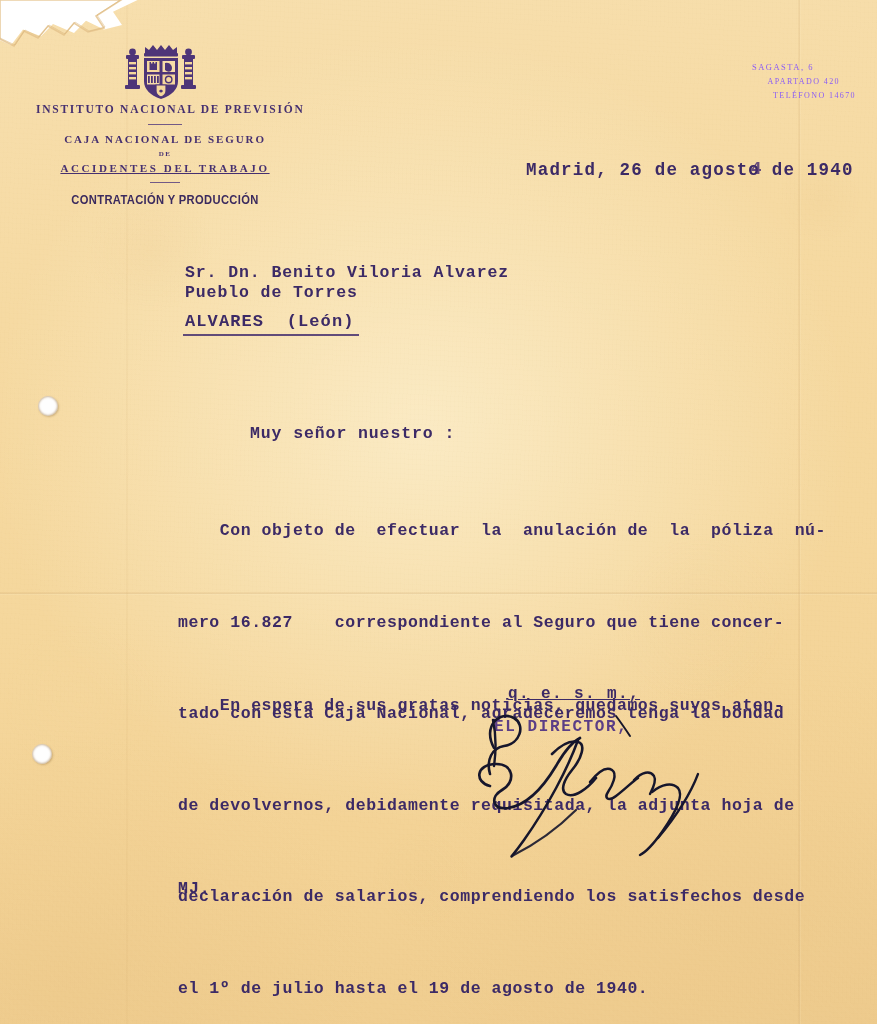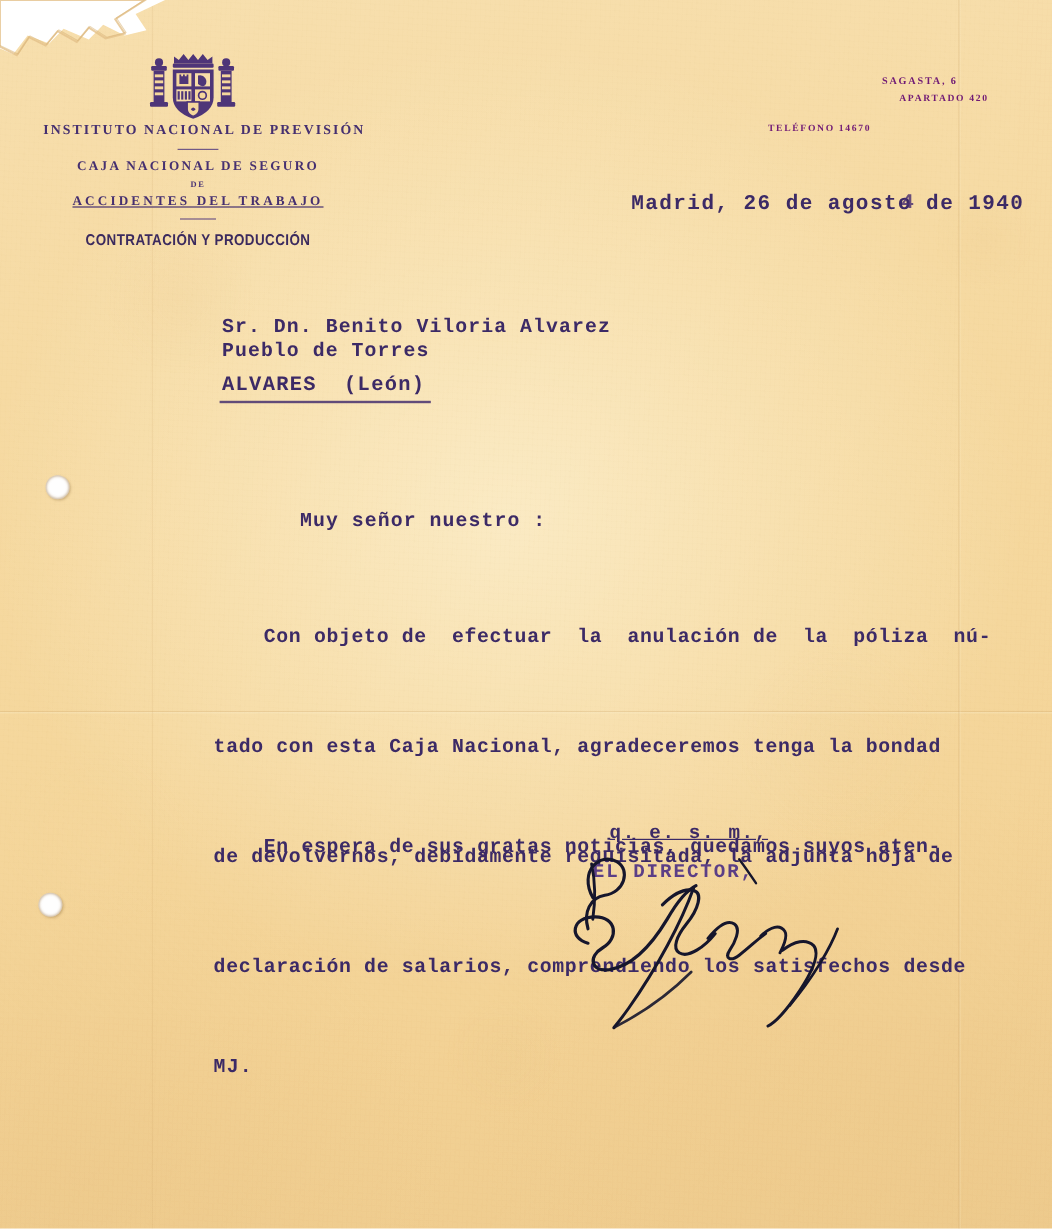--- a/index.html
+++ b/index.html
@@ -157,30 +157,30 @@
     font-weight: 700;
     letter-spacing: .4px;
     color: #3b2a5e;
     transform: scaleX(.86);
     white-space: nowrap;
   }
 
   
   .addr {
     position: absolute;
-    left: 640px; top: 62px;
+    left: 656px; top: 62px;
     width: 200px;
-    color: #701a75;
-    font-family: "Liberation Serif", serif;
-    font-weight: 700;
+    color: #8b5cf6;
+    font-family: "Liberation Serif", serif;
+    font-weight: 400;
   }
   .addr div { white-space: nowrap; }
   .addr-1 { font-size: 8.5px; letter-spacing: 1.5px; text-align: right; padding-right: 42px; }
   .addr-2 { font-size: 8px;  letter-spacing: 1.4px; text-align: right; padding-right: 16px; margin-top: 5px; }
-  .addr-3 { font-size: 8px;  letter-spacing: 1.4px; text-align: left; margin-top: 16px; }
+  .addr-3 { font-size: 8px;  letter-spacing: 1.4px; text-align: right; margin-top: 5px; }
 
   
   .tw {
     position: absolute;
     font-family: "Liberation Mono", "DejaVu Sans Mono", monospace;
     color: #3c2a66;
     font-weight: 700;
     white-space: pre;
     letter-spacing: .6px;
   }
@@ -363,23 +363,25 @@
 
   <div class="tw" id="recipient"><span>Sr. Dn. Benito Viloria Alvarez</span>
 <span>Pueblo de Torres</span></div>
   <div class="tw" id="recipient-city">ALVARES  (León)</div>
   <div class="ul-city"></div>
 
   <div class="tw" id="salutation">Muy señor nuestro :</div>
 
   <div class="tw" id="body">
     <span class="ln">    Con objeto de  efectuar  la  anulación de  la  póliza  nú-</span>
+    <span class="ln">mero 16.827    correspondiente al Seguro que tiene concer-</span>
     <span class="ln">tado con esta Caja Nacional, agradeceremos tenga la bondad</span>
     <span class="ln">de devolvernos, debidamente requisitada, la adjunta hoja de</span>
     <span class="ln">declaración de salarios, comprendiendo los satisfechos desde</span>
+    <span class="ln">el 1º de julio hasta el 19 de agosto de 1940.</span>
   </div>
 
   <div class="tw" id="closing">
     <span class="ln">    En espera de sus gratas noticias, quedamos suyos aten-</span>
   </div>
 
   <div class="tw" id="qesm">q. e. s. m.,</div>
   <div class="tw" id="director">EL DIRECTOR,</div>
 
   <svg class="signature" viewBox="0 0 300 170">

